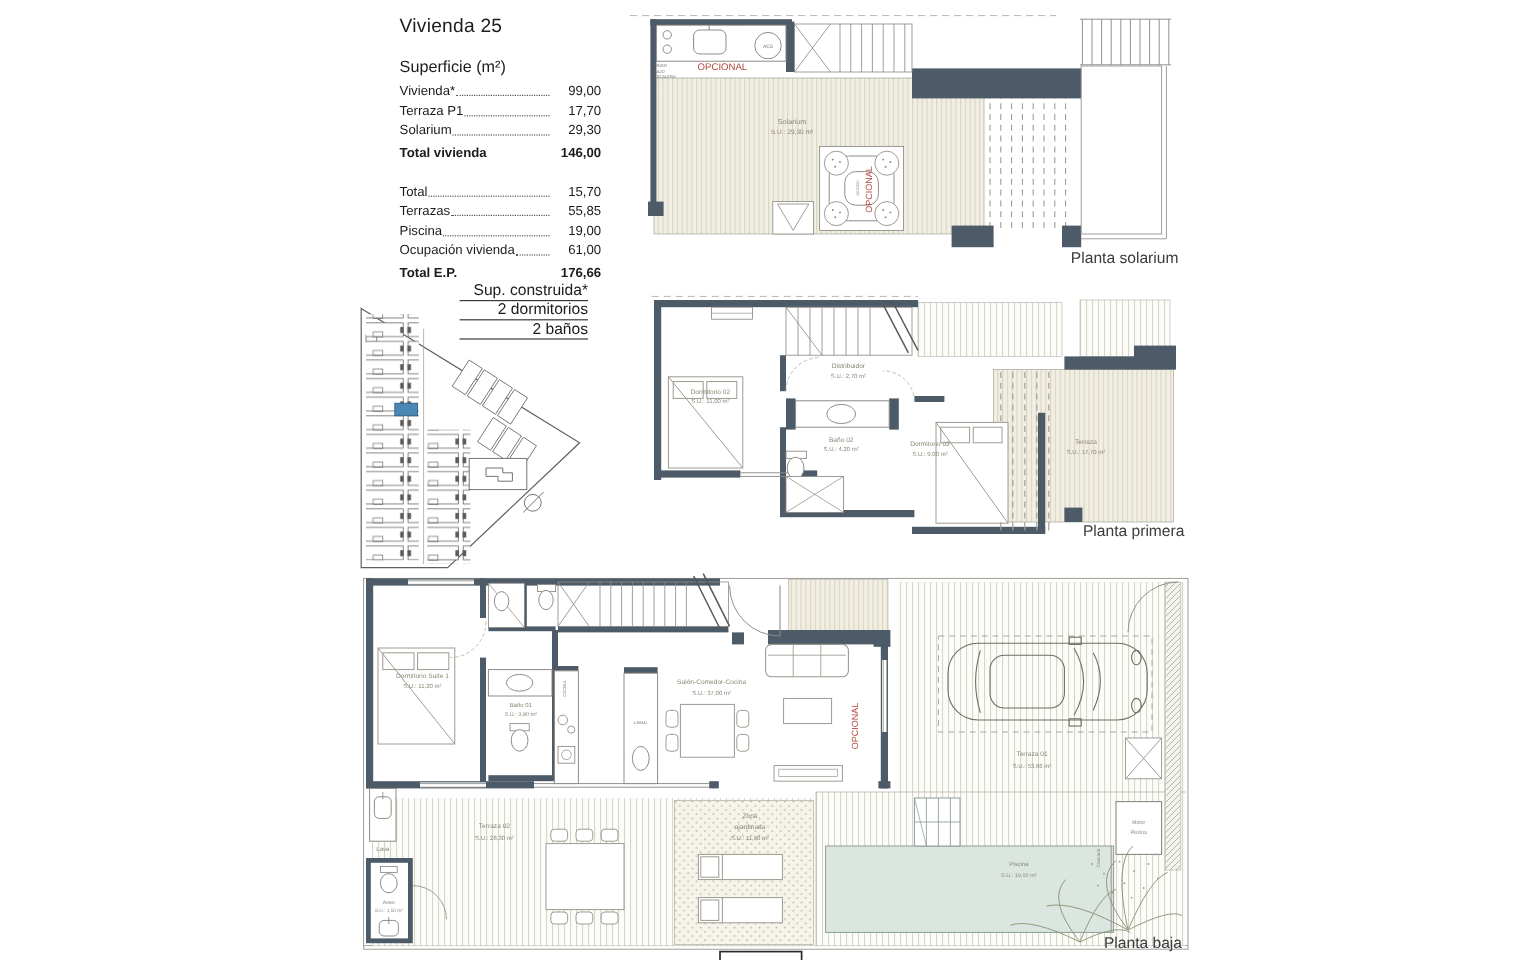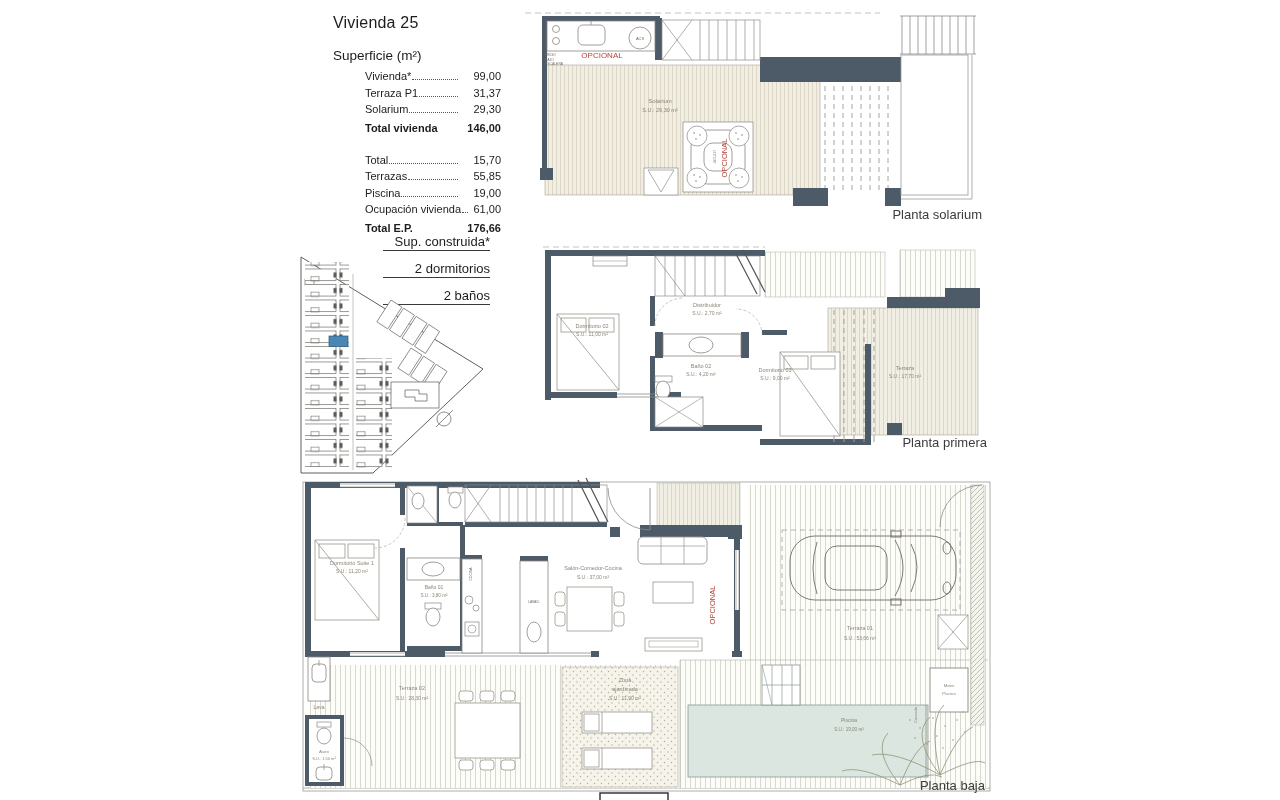--- a/index.html
+++ b/index.html
@@ -2,32 +2,32 @@
 <html><head>
 <meta charset="utf-8">
 <style>
   html,body{margin:0;padding:0;width:1280px;height:800px;background:#fff;overflow:hidden;
     font-family:"Liberation Sans", sans-serif;}
   .abs{position:absolute;}
   
   #info{left:333px;top:14px;width:168px;color:#1c1c1c;}
   #info .title{font-size:16px;font-weight:normal;letter-spacing:.2px;}
   #info .subtitle{font-size:13.5px;margin-top:16px;}
-  .rows{margin-top:7px;margin-left:32px;}
+  .rows{margin-top:7px;}
   .row{display:flex;align-items:flex-end;font-size:11px;margin-bottom:4.5px;}
   .row .lbl{white-space:nowrap;}
   .row .leader{flex:1;border-bottom:1.3px dotted #555;margin:0 3px 2px 1px;min-width:6px;}
   .row .val{width:40px;text-align:right;}
   .row.total{font-size:11px;font-weight:bold;margin-top:7px;}
   .row.total .leader{border-bottom:none;}
   .gap{height:15px;}
   
   #spec{left:383px;top:235px;width:107px;}
   #spec .line{font-size:13px;line-height:14px;text-align:right;border-bottom:1px solid #3a3a3a;
-    padding-bottom:1px;margin-bottom:11px;color:#1c1c1c;}
+    padding-bottom:1px;margin-bottom:0;color:#1c1c1c;}
   svg text{font-family:"Liberation Sans", sans-serif;}
   .roomname{fill:#8b8675;}
   .caption{fill:#3c3c3c;font-size:13px;}
   .red{fill:#b0453a;}
 </style>
 </head>
 <body>
 
 <svg width="0" height="0" style="position:absolute">
   <defs>
@@ -62,21 +62,21 @@
   <div class="subtitle">Superficie (m²)</div>
   <div class="rows">
     <div class="row">
         <span class="lbl">Vivienda*</span>
         <span class="leader"></span>
         <span class="val">99,00</span>
       </div>
     <div class="row">
         <span class="lbl">Terraza P1</span>
         <span class="leader"></span>
-        <span class="val">31,37</span>
+        <span class="val">17,70</span>
       </div>
     <div class="row">
         <span class="lbl">Solarium</span>
         <span class="leader"></span>
         <span class="val">29,30</span>
       </div>
     <div class="row total">
         <span class="lbl">Total vivienda</span>
         <span class="leader"></span>
         <span class="val">146,00</span>

